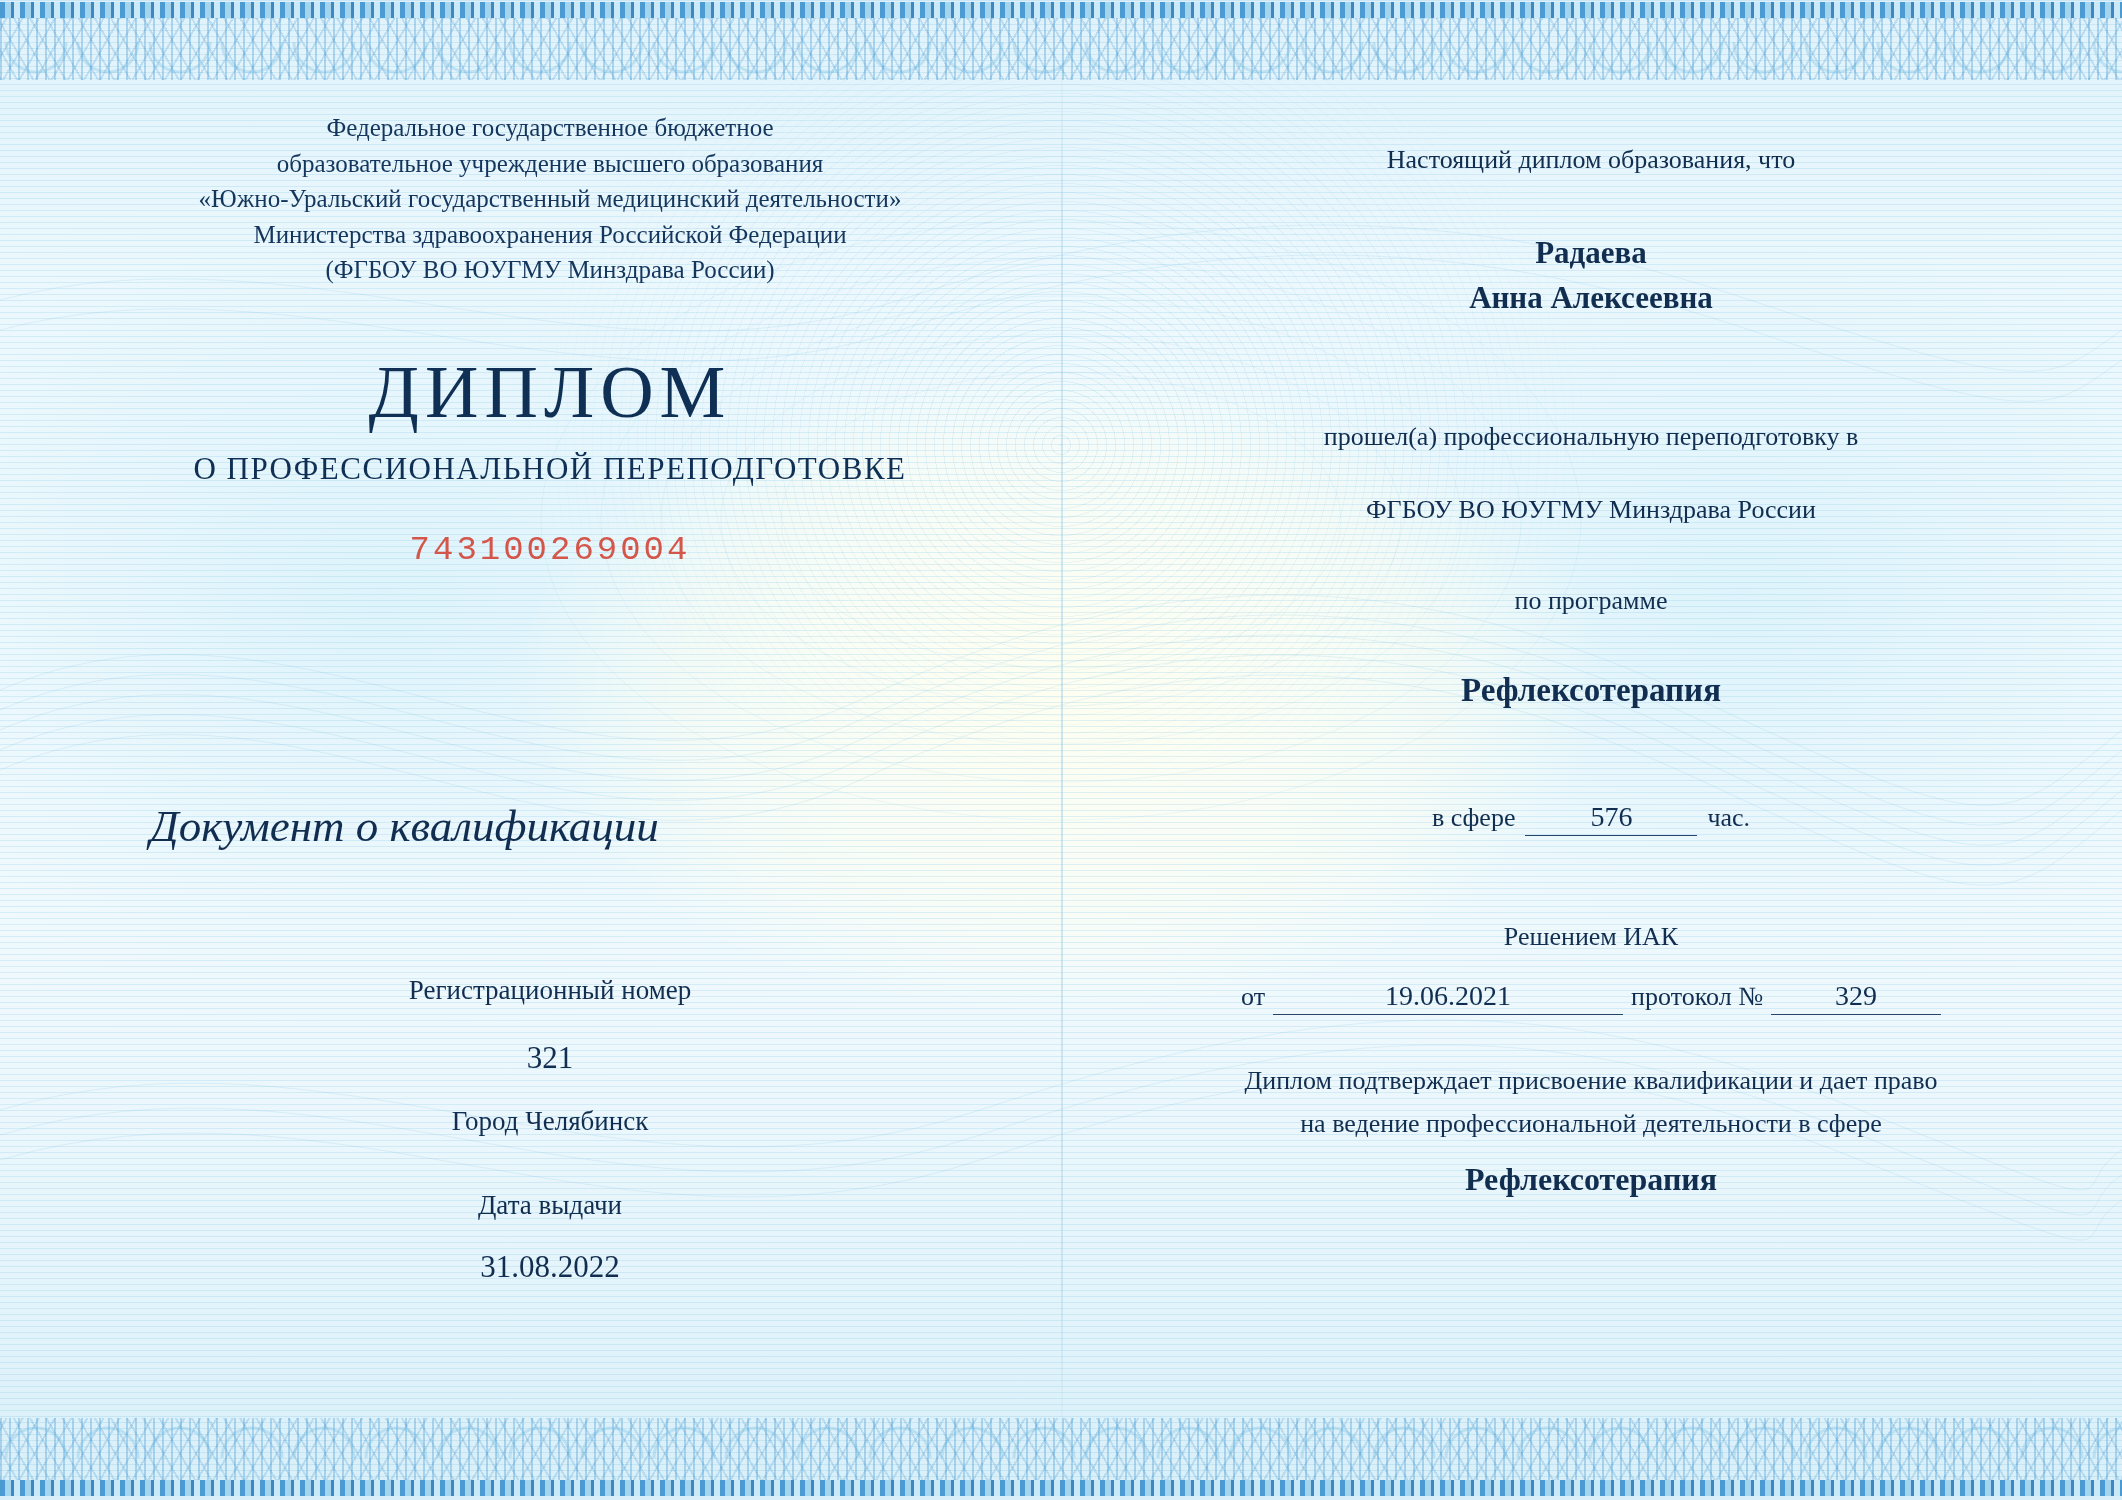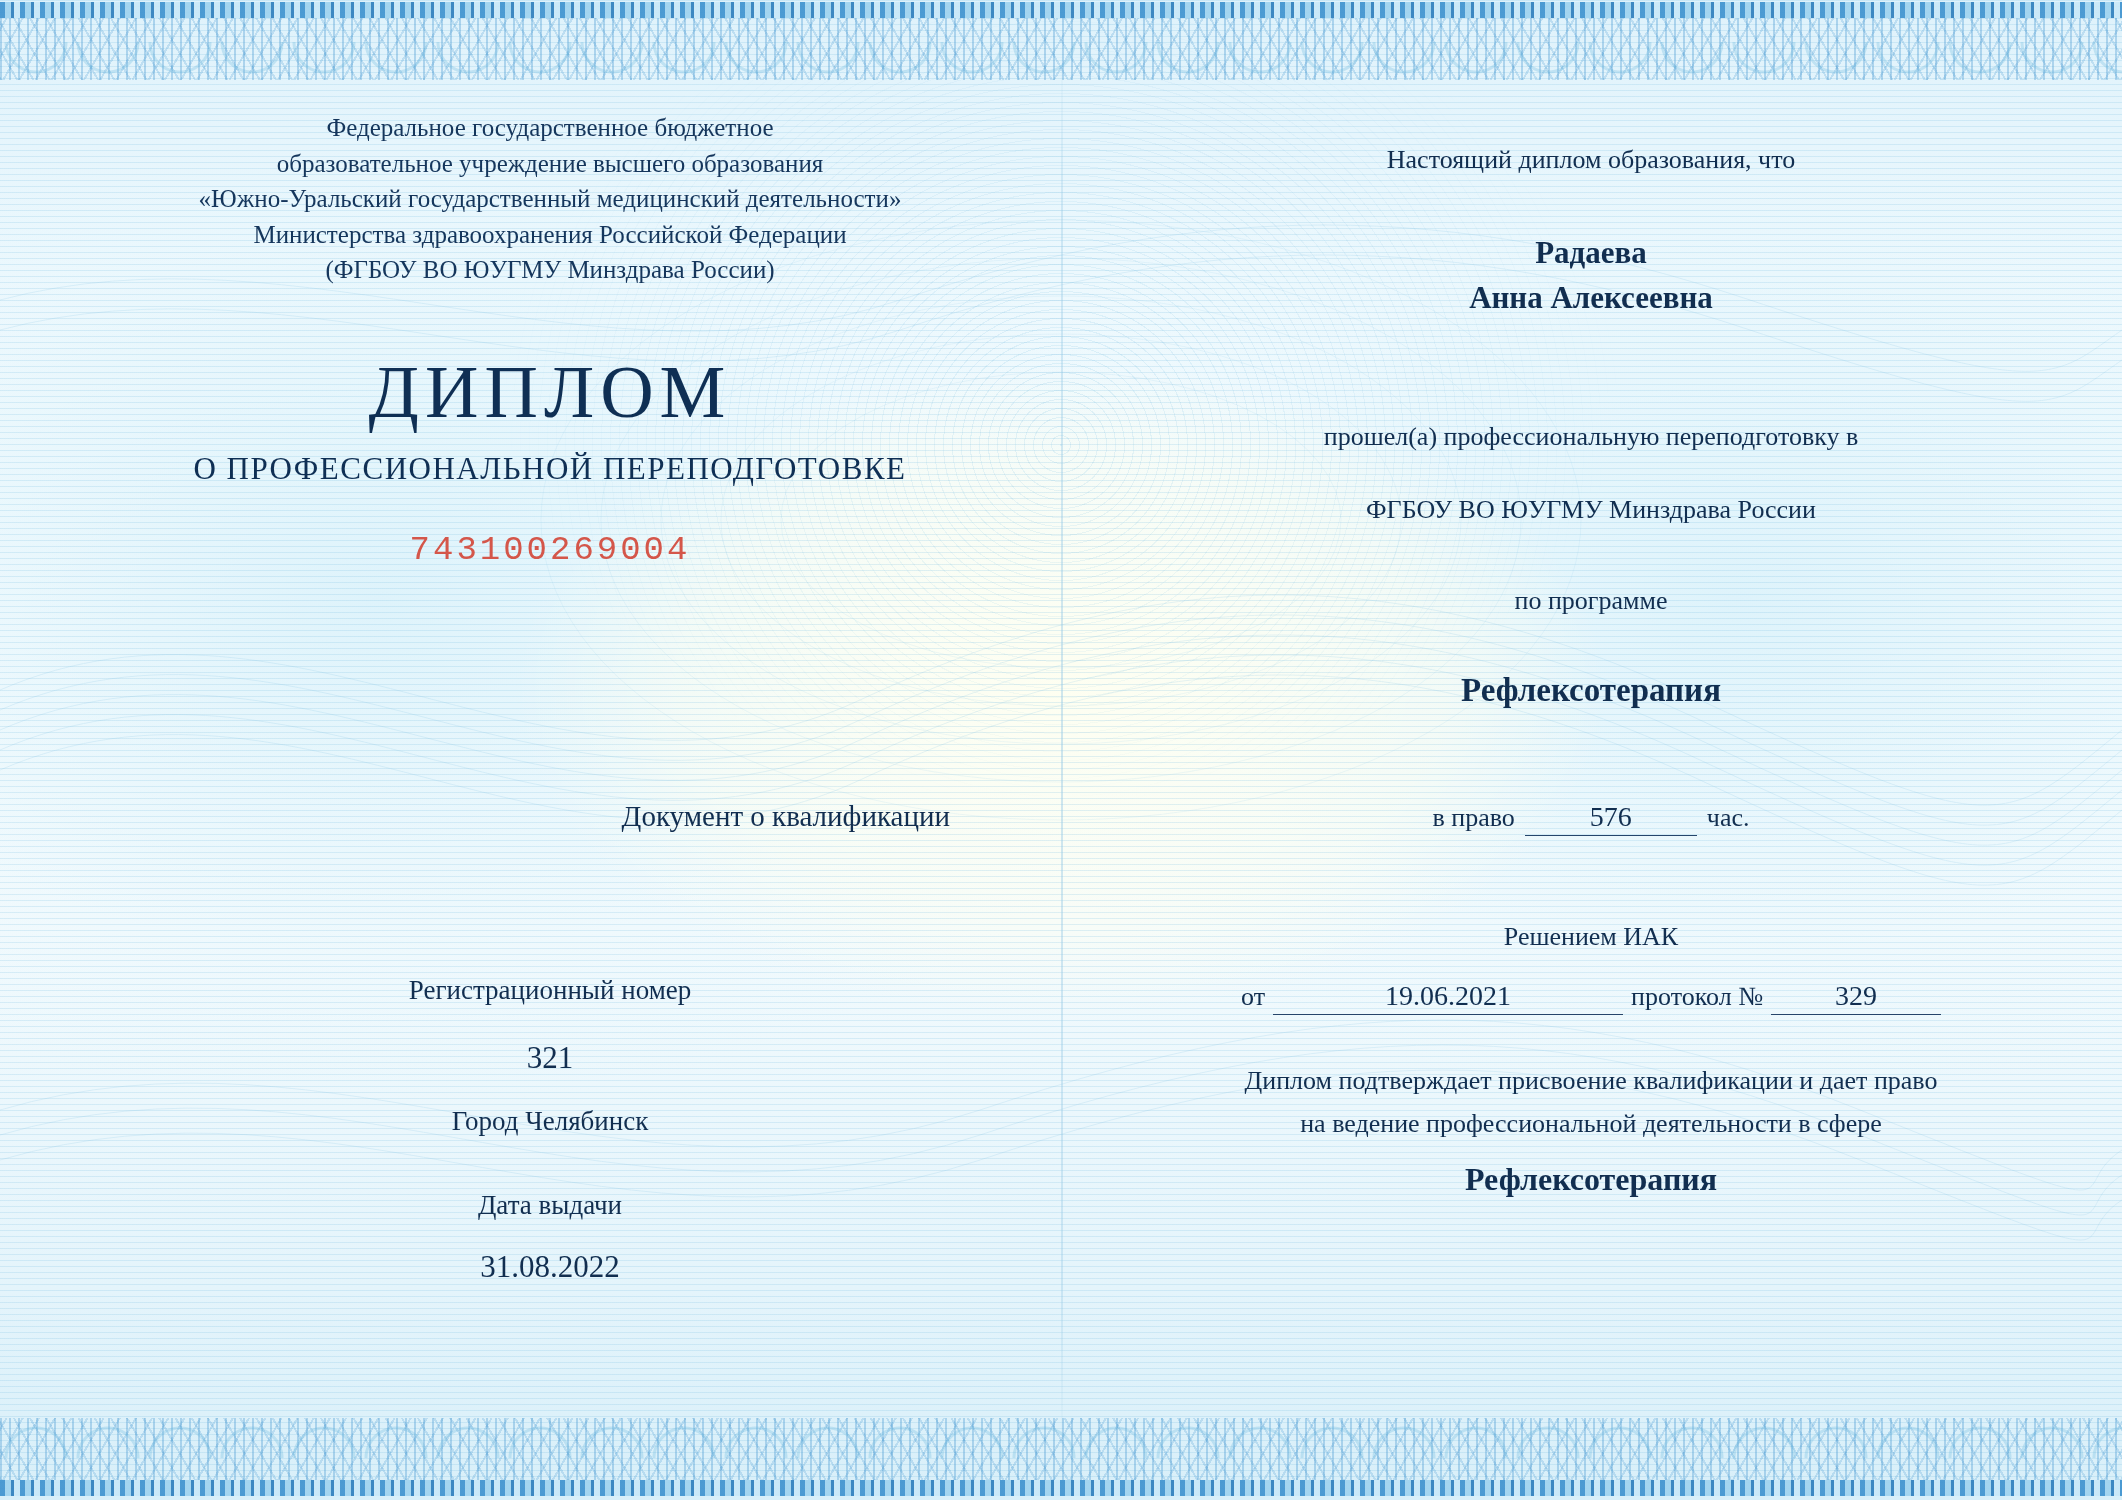--- a/index.html
+++ b/index.html
@@ -178,22 +178,23 @@
     letter-spacing: 3px;
     color: #d4564a;
     font-family: "Liberation Mono", monospace;
   }
 
   .qual-doc {
     position: absolute;
     left: 150px;
     top: 800px;
     width: 800px;
-    text-align: right;
-    font-size: 29px;
+    text-align: left;
+    font-size: 45px;
+    font-style: italic;
     color: #112e50;
   }
 
   .reg-block {
     position: absolute;
     left: 150px;
     top: 975px;
     width: 800px;
     text-align: center;
     color: #112e50;
@@ -372,21 +373,21 @@
       <div class="r-name">Анна Алексеевна</div>
 
       <div class="r-line mt-4">прошел(а) профессиональную переподготовку в</div>
       <div class="r-line mt-1">ФГБОУ ВО ЮУГМУ Минздрава России</div>
 
       <div class="r-line mt-2">по программе</div>
 
       <div class="program-name mt-2">Рефлексотерапия</div>
 
       <div class="volume-row">
-        <span>в право</span>
+        <span>в сфере</span>
         <span class="volume-blank">576</span>
         <span>час.</span>
       </div>
 
       <div class="iak">Решением ИАК</div>
 
       <div class="protocol-row">
         <span>от</span>
         <span class="pr-blank date">19.06.2021</span>
         <span>протокол №</span>

